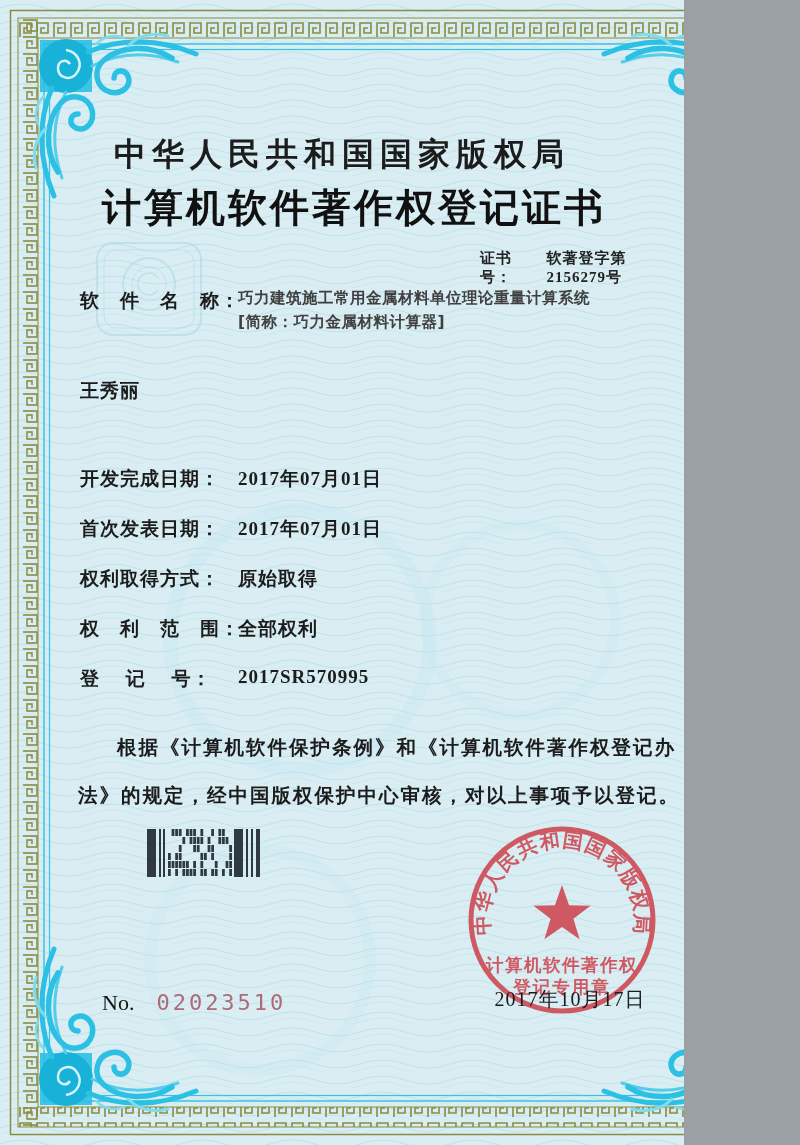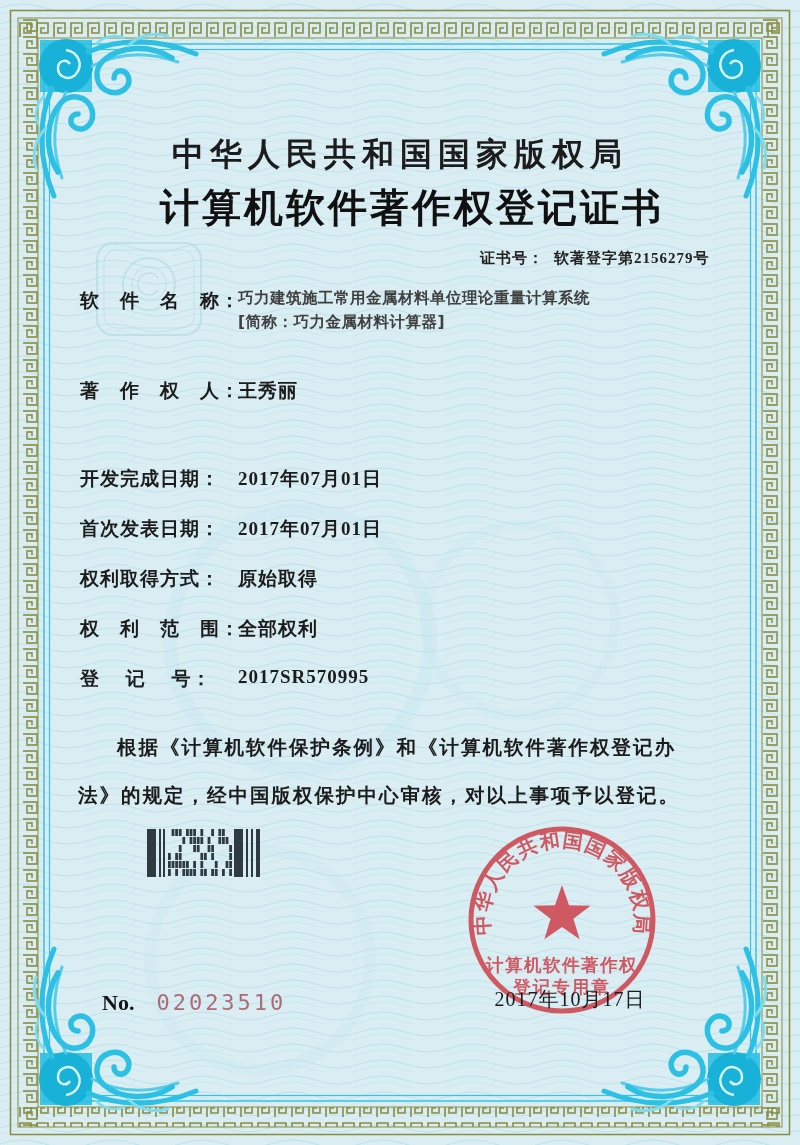--- a/index.html
+++ b/index.html
@@ -2,21 +2,21 @@
 <html style="--paper: #d9edf2; --border-olive: #8a8c3f; --ornament-cyan: #2cc0e4; --inner-line-cyan: #38c3e6; --seal-red: #cf4a54; --serial-red: #a65562; --text: #1c1c1c;"><head>
 <meta charset="utf-8">
 <style>
   :root{
     --paper:#d9edf2; --border-olive:#8a8c3f; --ornament-cyan:#2cc0e4;
     --inner-line-cyan:#38c3e6; --seal-red:#cf4a54; --serial-red:#a65562; --text:#1c1c1c;
   }
   *{margin:0;padding:0;box-sizing:border-box;}
   html,body{width:800px;}
   body{font-family:"Liberation Serif","DejaVu Serif",serif;background:#9aa0a3;}
-  .page{position:relative;width:800px;height:1145px;background:var(--paper);overflow:hidden;}
+  .page{position:relative;width:684px;height:1145px;background:var(--paper);overflow:hidden;}
   .bg-svg{position:absolute;left:0;top:0;width:800px;height:1145px;display:block;}
   .abs{position:absolute;}
   .authority{top:133px;left:0;width:100%;text-align:center;font-size:32px;font-weight:700;
     letter-spacing:6px;color:var(--text);}
   .cert-title{top:181px;left:0;width:100%;text-align:center;font-size:39px;font-weight:700;
     letter-spacing:3px;color:#111;padding-left:24px;}
   .cert-no{top:249px;left:480px;font-size:15px;font-weight:700;color:#222;letter-spacing:1px;
     display:flex;gap:10px;}
   .row{left:80px;display:flex;align-items:flex-start;color:var(--text);}
   .row .lbl{width:158px;font-size:19px;font-weight:600;letter-spacing:1px;flex:none;white-space:nowrap;}
@@ -25,21 +25,21 @@
   .sw-lines span{font-family:"DejaVu Sans","Liberation Sans",sans-serif;font-size:15.5px;
     font-weight:700;letter-spacing:.5px;color:#404040;}
   .author-val{font-size:20px;}
   .statement{top:724px;left:78px;width:616px;font-size:19.5px;font-weight:600;color:var(--text);
     line-height:48px;text-indent:2em;letter-spacing:2px;}
   .barcode{left:147px;top:829px;width:120px;height:48px;}
   .seal{left:462px;top:820px;width:200px;height:200px;}
   .issue-date{top:986px;left:455px;width:230px;text-align:center;font-size:20px;font-weight:400;
     color:#1b1b1b;letter-spacing:1px;}
   .serial-row{top:990px;left:102px;display:flex;align-items:baseline;}
-  .serial-row .no-lbl{font-size:22px;color:#141414;font-weight:bold;}
+  .serial-row .no-lbl{font-size:22px;color:#141414;}
   .serial-row .no-val{font-family:"DejaVu Sans Mono","Liberation Mono",monospace;font-size:22px;
     color:var(--serial-red);letter-spacing:3px;margin-left:22px;opacity:.85;}
   .seal-text{font-family:"Liberation Serif","DejaVu Serif",serif;font-weight:700;}
 </style>
 </head>
 <body>
 
 <div class="page">
 
   <svg class="bg-svg" viewBox="0 0 800 1145" xmlns="http://www.w3.org/2000/svg">
@@ -111,21 +111,20 @@
 
   <div class="abs row" style="top:288px">
     <span class="lbl">软　件　名　称：</span>
     <span class="sw-lines">
       <span>巧力建筑施工常用金属材料单位理论重量计算系统</span>
       <span>[简称：巧力金属材料计算器]</span>
     </span>
   </div>
 
   <div class="abs row" style="top:378px">
-    <span class="lbl">著　作　权　人：</span>
     <span class="val author-val">王秀丽</span>
   </div>
 
   <div class="abs row" style="top:466px">
     <span class="lbl">开发完成日期：</span>
     <span class="val">2017年07月01日</span>
   </div>
 
   <div class="abs row" style="top:516px">
     <span class="lbl">首次发表日期：</span>

